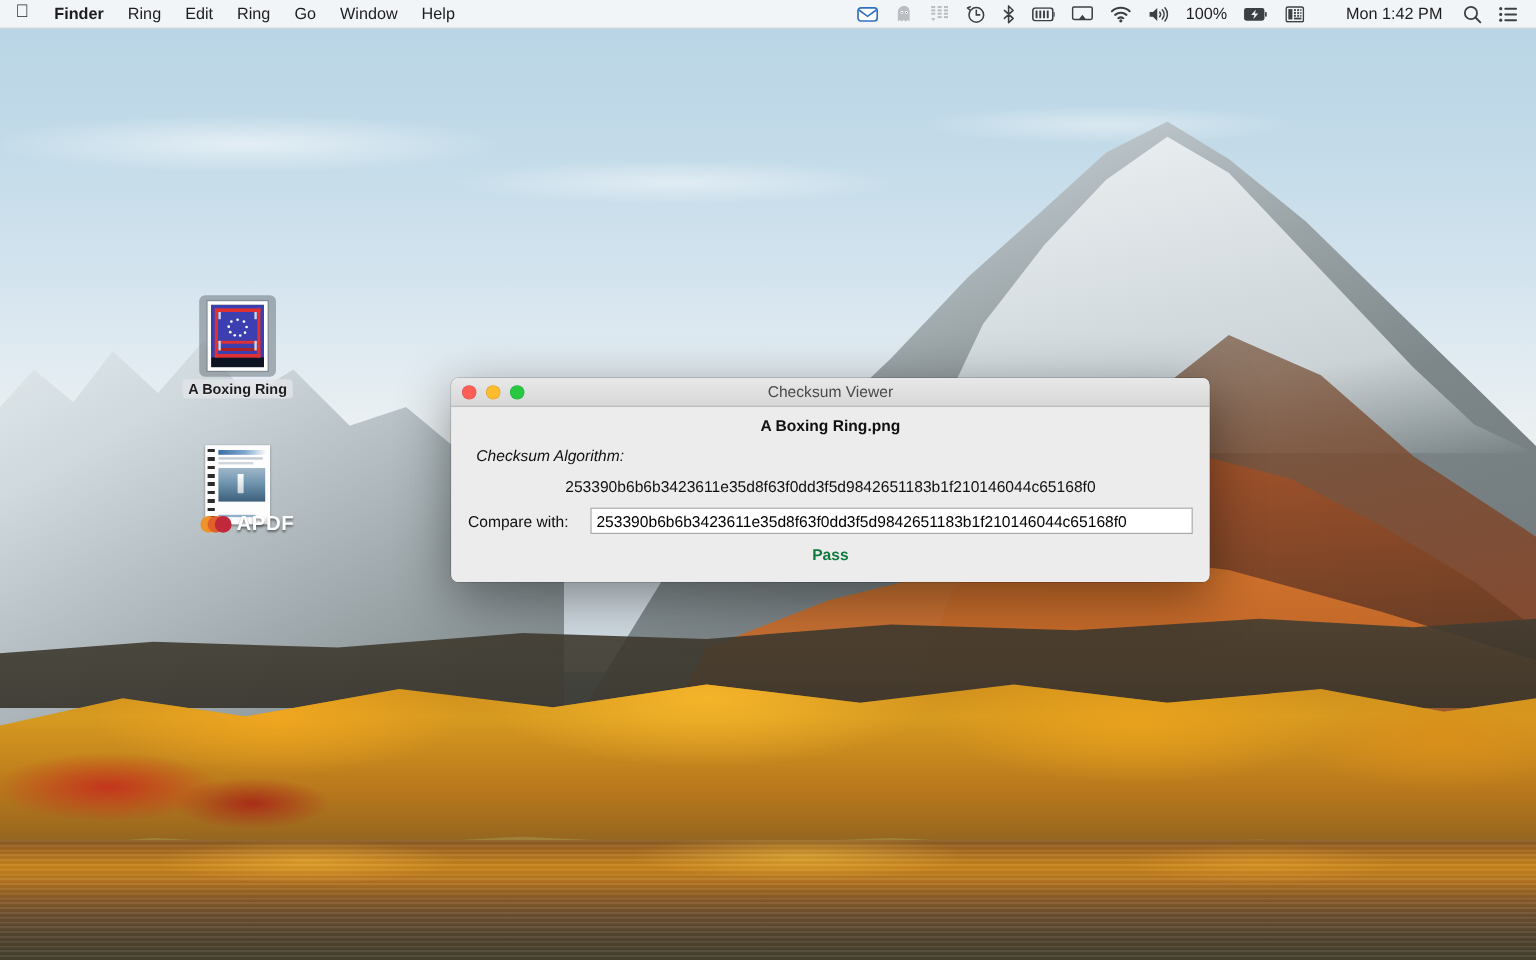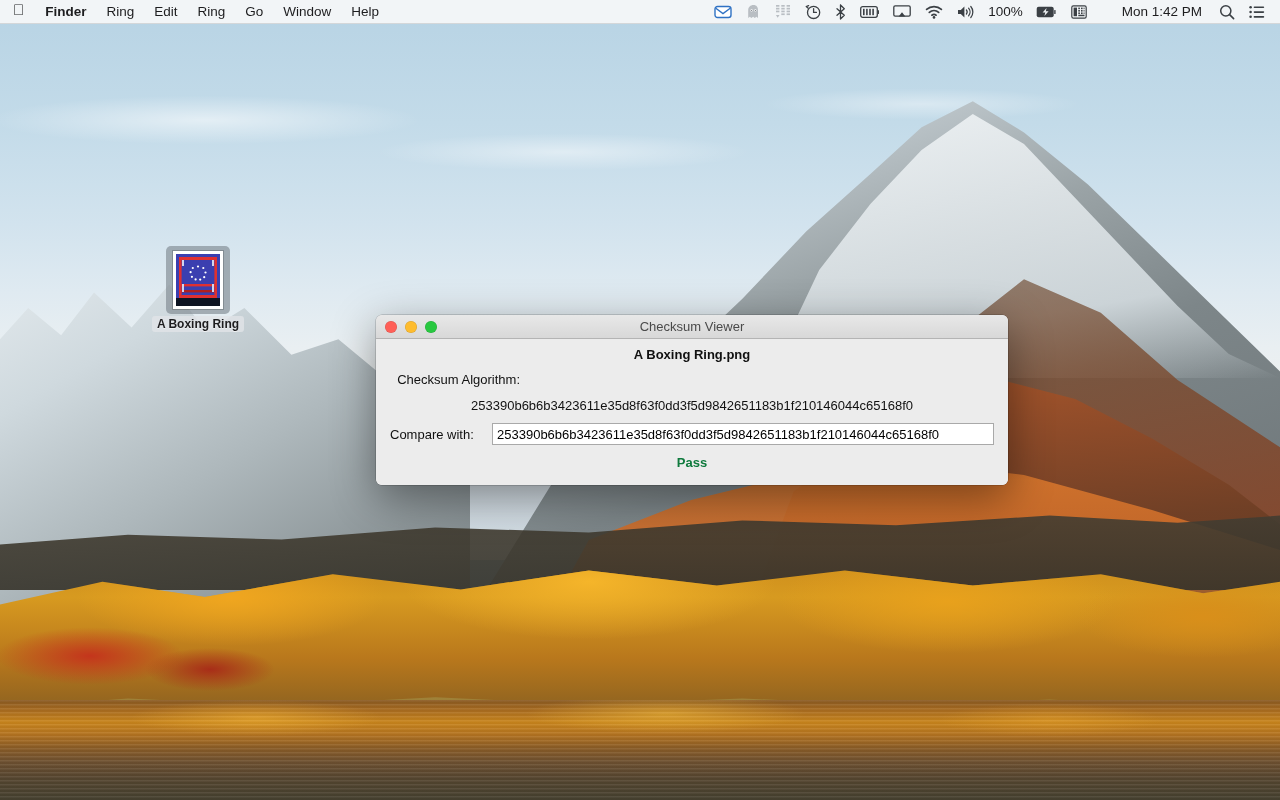--- a/index.html
+++ b/index.html
@@ -226,21 +226,21 @@
   .wtitle{
     position:absolute; left:0; right:0; text-align:center;
     font-size:13px; color:#4a4a4a; font-weight:normal;
   }
   .wbody{ padding:8px 14px 0 14px; height:146px; background:#ececec; }
   .filename{
     text-align:center; font-weight:bold; font-size:13px; margin:0 0 10px 0; color:#111;
   }
   .row{ display:flex; align-items:center; margin-bottom:0; }
   .lbl{ font-size:13px; color:#111; }
-  .lbl.algo{ width:142px; text-align:right; padding-right:12px; }
+  .lbl.algo{ width:142px; text-align:right; padding-right:12px;font-style:italic; }
   .lbl.cmp{ width:102px; padding-right:8px; }
   .popup{
     position:relative; flex:1; height:21px; background:#fff;
     border:1px solid #b6b6b6; border-radius:4px;
     display:flex; align-items:center; padding-left:8px;
     font-size:13px; color:#000;
     box-shadow:0 1px 0 rgba(0,0,0,.04);
   }
   .popup-arrows{
     position:absolute; right:1px; top:1px; width:18px; height:17px;
@@ -478,20 +478,40 @@
                 <circle cx="16.8" cy="14" r="1.1"></circle>
               </g>
             </svg>
           </div>
         </div>
       </div>
     </div>
     <span class="desk-label">A Boxing Ring</span>
   </div>
 
+  <div class="desk-icon" style="left:143px; top:372px;">
+    <div class="thumb">
+      <div class="pdf-doc">
+        <div class="pdf-spiral"></div>
+        <div class="pdf-title"></div>
+        <div class="pdf-sub"></div>
+        <div class="pdf-sub2"></div>
+        <div class="pdf-photo"></div>
+        <div class="pdf-foot"></div>
+        <div class="apdf-badge">
+          <div class="apdf-dots">
+              <i></i>
+              <i></i>
+              <i></i>
+            </div>
+          <div class="apdf-text">APDF</div>
+        </div>
+      </div>
+    </div>
+  </div>
 
   <div id="win">
     <div class="titlebar">
       <div class="traffic">
         <div class="tl r"></div>
         <div class="tl y"></div>
         <div class="tl g"></div>
       </div>
       <div class="wtitle">Checksum Viewer</div>
     </div>

